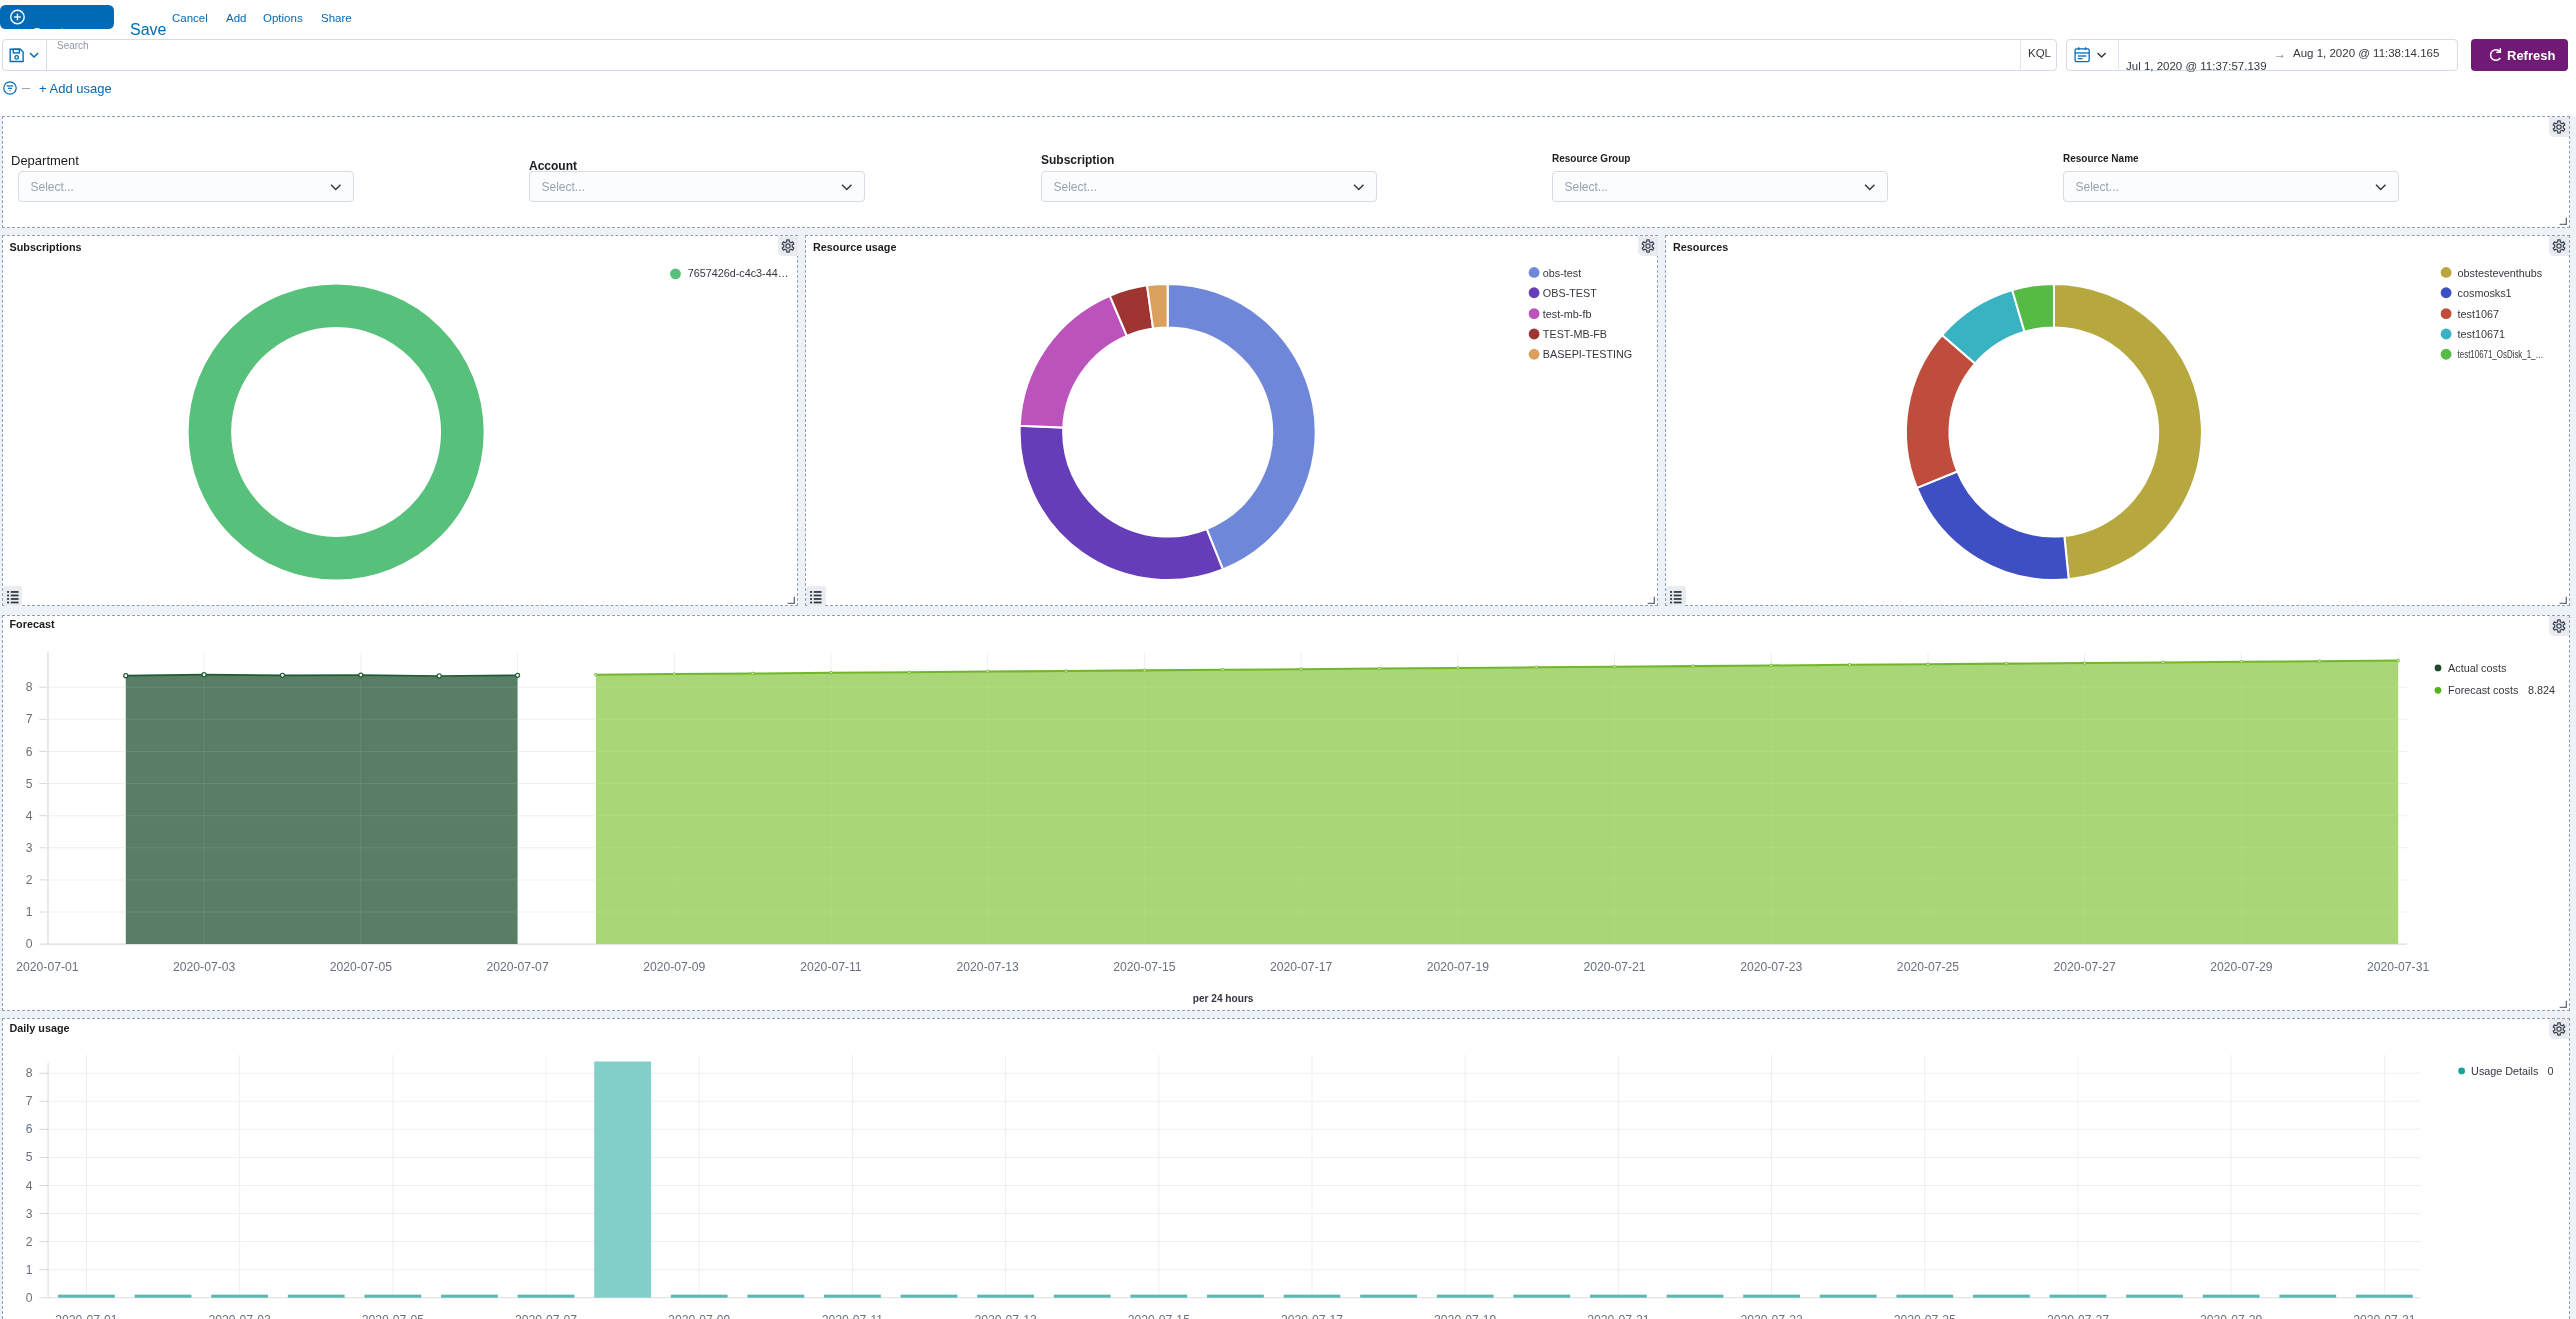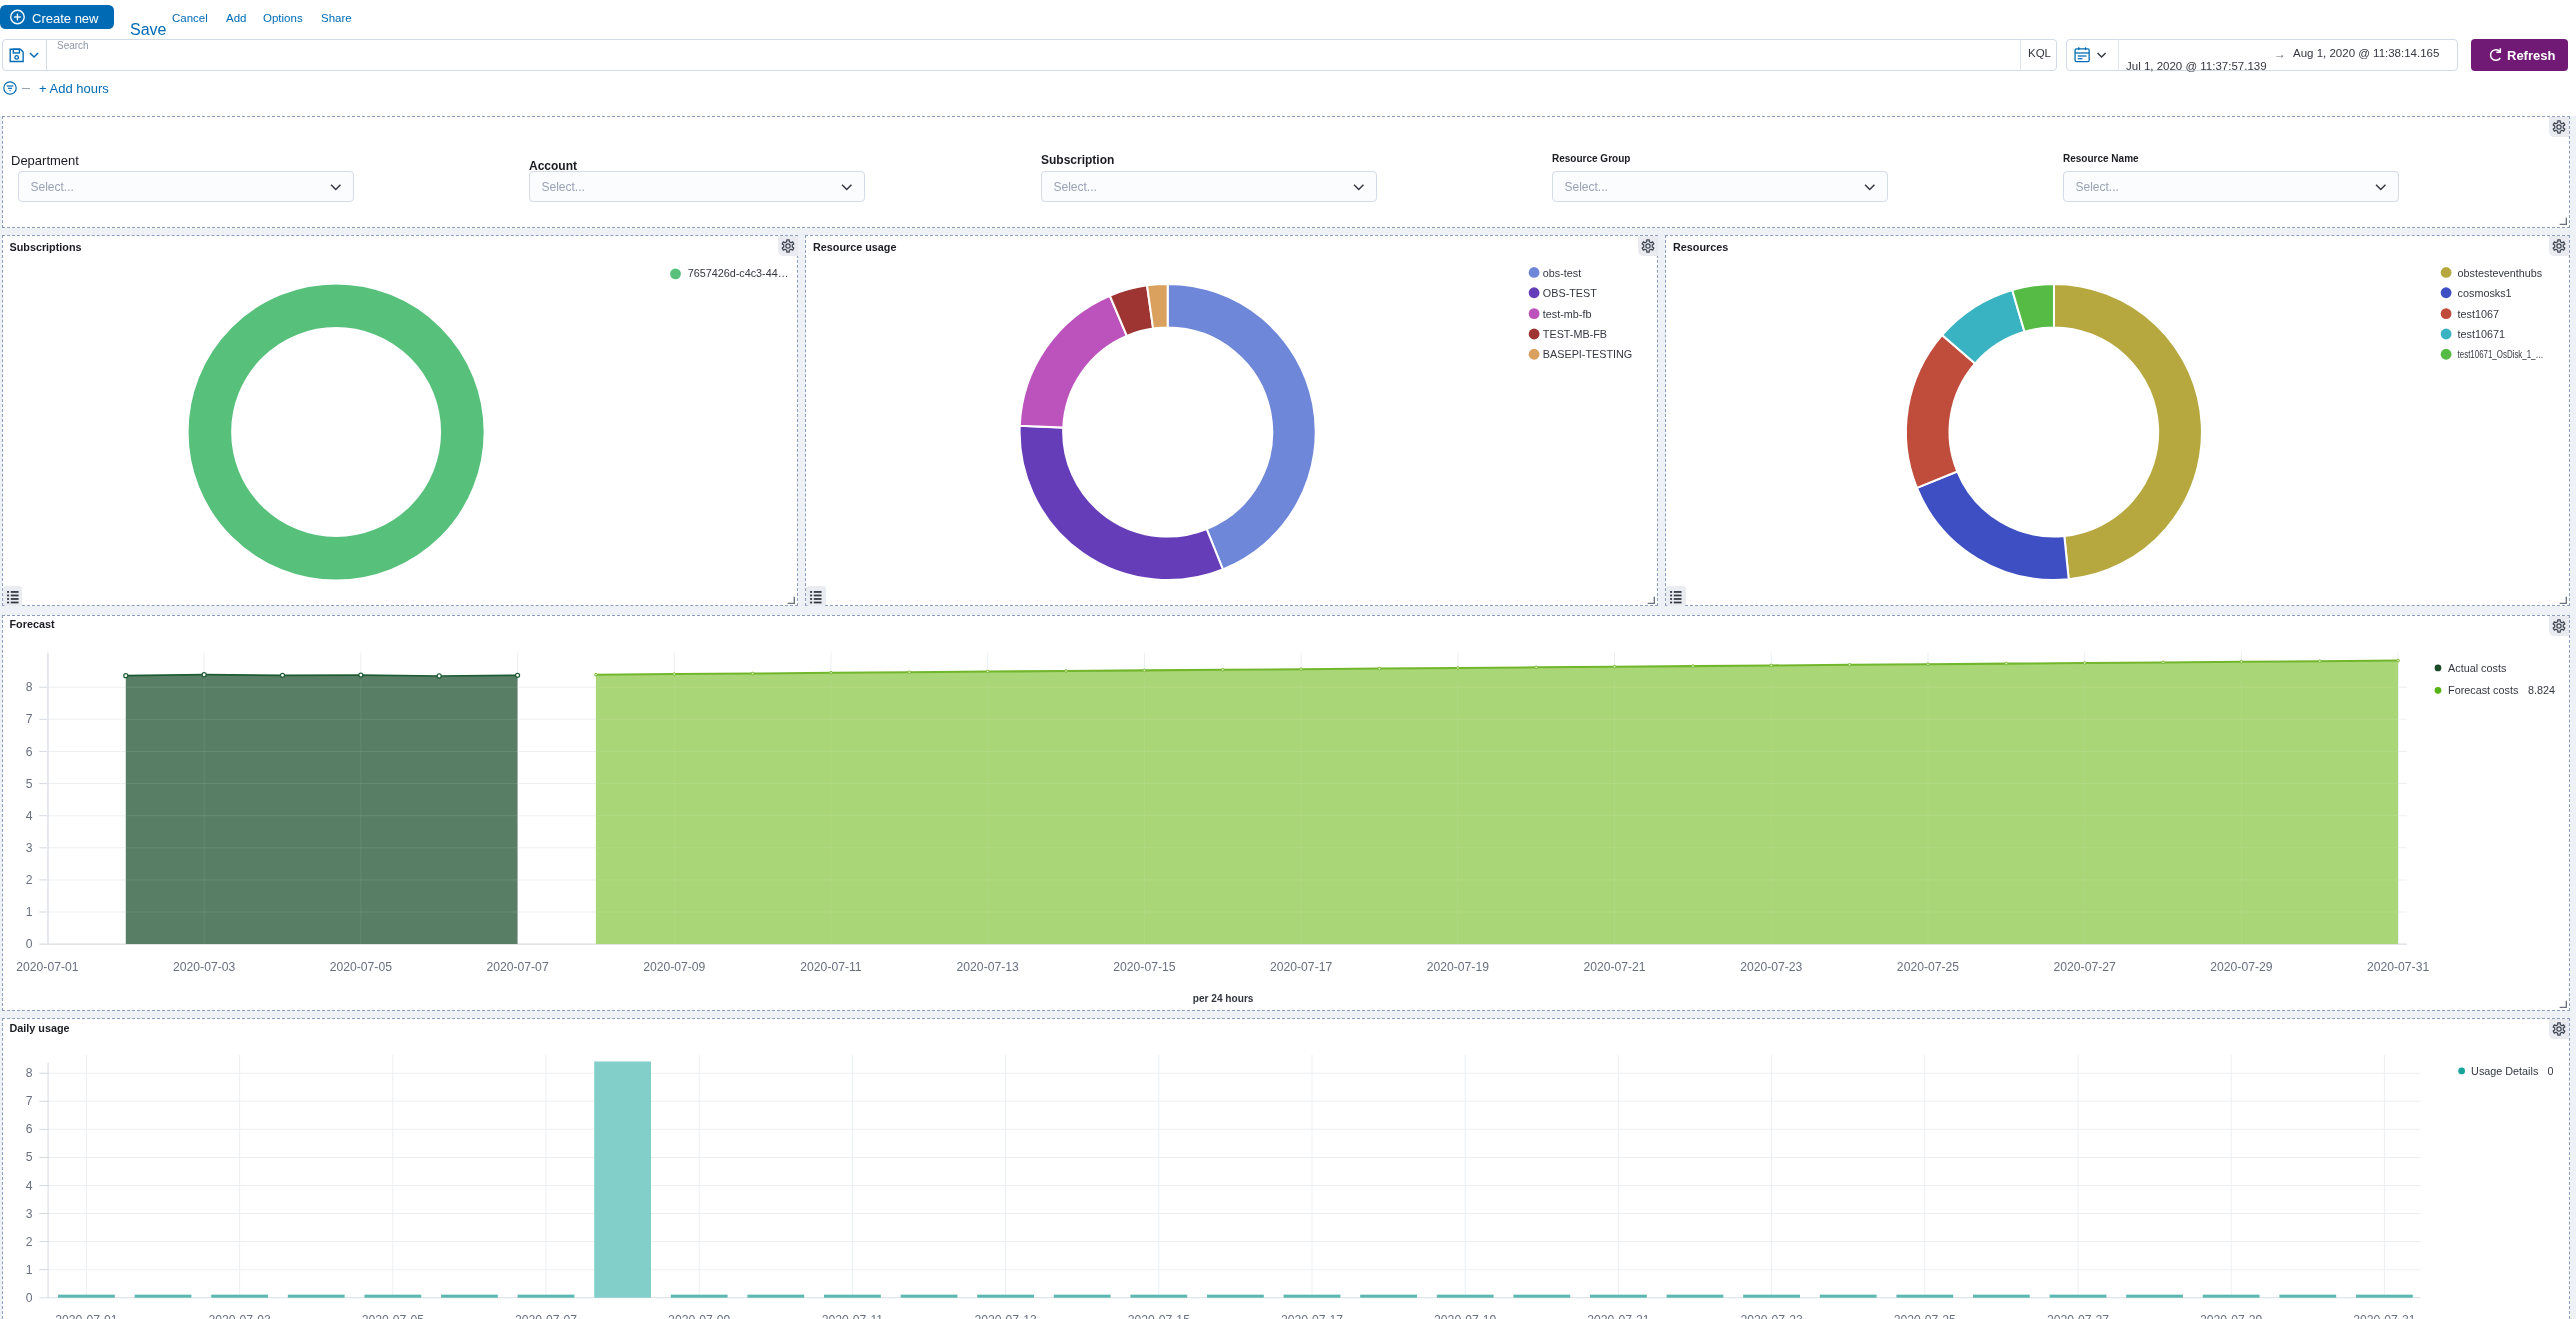--- a/index.html
+++ b/index.html
@@ -1,21 +1,21 @@
 <!DOCTYPE html>
 <html style="font-size:10.8px"><head><meta charset="utf-8"><style>*{margin:0;padding:0;box-sizing:border-box}body{width:2576px;height:1319px;font-family:"Liberation Sans",sans-serif;background:#fff;position:relative;overflow:hidden}.panel{position:absolute;background:#fff;border:1px dashed #8b9cbd}.ptitle{position:absolute;font-size:10.8px;font-weight:700;color:#1a1c21}</style></head><body>
 <div style="position:absolute;left:0;top:116px;width:2576px;height:1203px;background:#eef1f6"></div>
 <div style="position:absolute;left:0;top:0;width:2576px;height:37px;background:#fff"></div>
 <div style="position:absolute;left:0;top:5.4px;width:114px;height:24px;background:#006bb4;border-radius:5.4px;color:#fff">
     <svg width="21.6" height="24" style="position:absolute;left:8px;top:0" viewBox="0 0 32 35">
       <circle cx="14" cy="17.5" r="10" fill="none" stroke="#fff" stroke-width="2"></circle>
       <line x1="9" y1="17.5" x2="19" y2="17.5" stroke="#fff" stroke-width="2"></line>
       <line x1="14" y1="12.5" x2="14" y2="22.5" stroke="#fff" stroke-width="2"></line>
     </svg>
-    <span style="position:absolute;left:32px;top:6px;font-size:13px">Create new</span>
+    <span style="position:absolute;left:32px;top:20px;font-size:13px">Create new</span>
   </div>
 <span style="position:absolute;left:130px;top:21px;font-size:16px;color:#006bb4">Save</span>
 <span style="position:absolute;left:172px;top:11.5px;font-size:11.5px;color:#006bb4">Cancel</span>
 <span style="position:absolute;left:226px;top:11.5px;font-size:11.5px;color:#006bb4">Add</span>
 <span style="position:absolute;left:263px;top:11.5px;font-size:11.5px;color:#006bb4">Options</span>
 <span style="position:absolute;left:321px;top:11.5px;font-size:11.5px;color:#006bb4">Share</span>
 <div style="position:absolute;left:2px;top:39px;width:2055px;height:32px;background:#fff;border:1px solid #d3dbe7;border-radius:4px"></div>
 <div style="position:absolute;left:46px;top:39px;width:0.7px;height:32px;background:#d3dbe7"></div>
 <svg width="45" height="32" style="position:absolute;left:2px;top:39px" viewBox="0 0 66 47">
     <g fill="none" stroke="#006bb4" stroke-width="2">
@@ -53,21 +53,21 @@
     </svg>
     <span style="position:absolute;left:36px;top:8.8px;font-size:13px;font-weight:600;color:#fff">Refresh</span>
   </div>
 <svg width="16" height="16" style="position:absolute;left:3.4px;top:81px" viewBox="0 0 24 24">
     <circle cx="10.5" cy="10.5" r="9.3" fill="none" stroke="#006bb4" stroke-width="1.8"></circle>
     <line x1="5.5" y1="7.5" x2="15.5" y2="7.5" stroke="#006bb4" stroke-width="1.8"></line>
     <line x1="7.5" y1="11" x2="13.5" y2="11" stroke="#006bb4" stroke-width="1.8"></line>
     <line x1="9.7" y1="14.5" x2="11.3" y2="14.5" stroke="#006bb4" stroke-width="1.8"></line>
   </svg>
 <div style="position:absolute;left:22px;top:88px;width:8px;height:1.4px;background:#9aa5b1"></div>
-<span style="position:absolute;left:39px;top:81px;font-size:13px;color:#006bb4">+ Add hours</span>
+<span style="position:absolute;left:39px;top:81px;font-size:13px;color:#006bb4">+ Add usage</span>
 <div class="panel" style="left:1.7px;top:116px;width:2568px;height:112px"></div>
 <span style="position:absolute;left:11px;top:153px;font-size:13px;font-weight:400;color:#1a1c21">Department</span>
 <div style="position:absolute;left:18px;top:171px;width:336px;height:31px;background:#fbfcfd;border:1px solid #d5dce7;border-radius:4px">
     <span style="position:absolute;left:11.5px;top:8px;font-size:12px;color:#98a2b3">Select...</span>
     <svg width="13.5" height="31" style="position:absolute;right:10.8px;top:0" viewBox="0 0 20 46">
       <path d="M 3 19 L 10 26 L 17 19" fill="none" stroke="#343741" stroke-width="2.2"></path>
     </svg>
   </div>
 <span style="position:absolute;left:529px;top:159px;font-size:12px;font-weight:700;color:#1a1c21">Account</span>
 <div style="position:absolute;left:529px;top:171px;width:336px;height:31px;background:#fbfcfd;border:1px solid #d5dce7;border-radius:4px">

